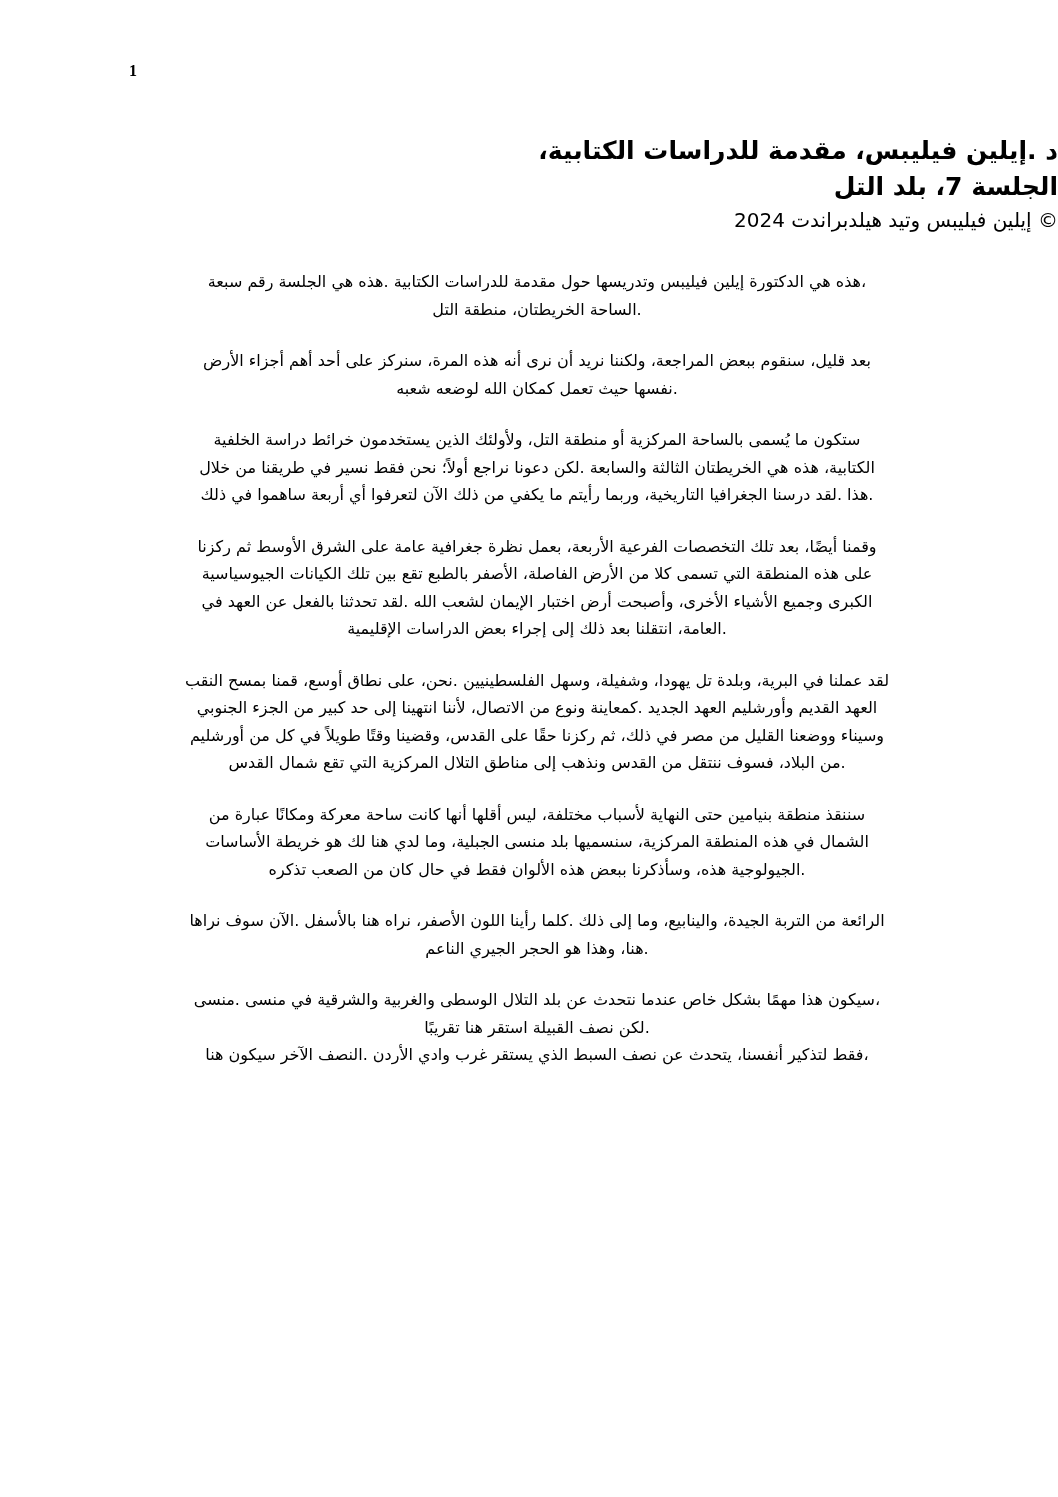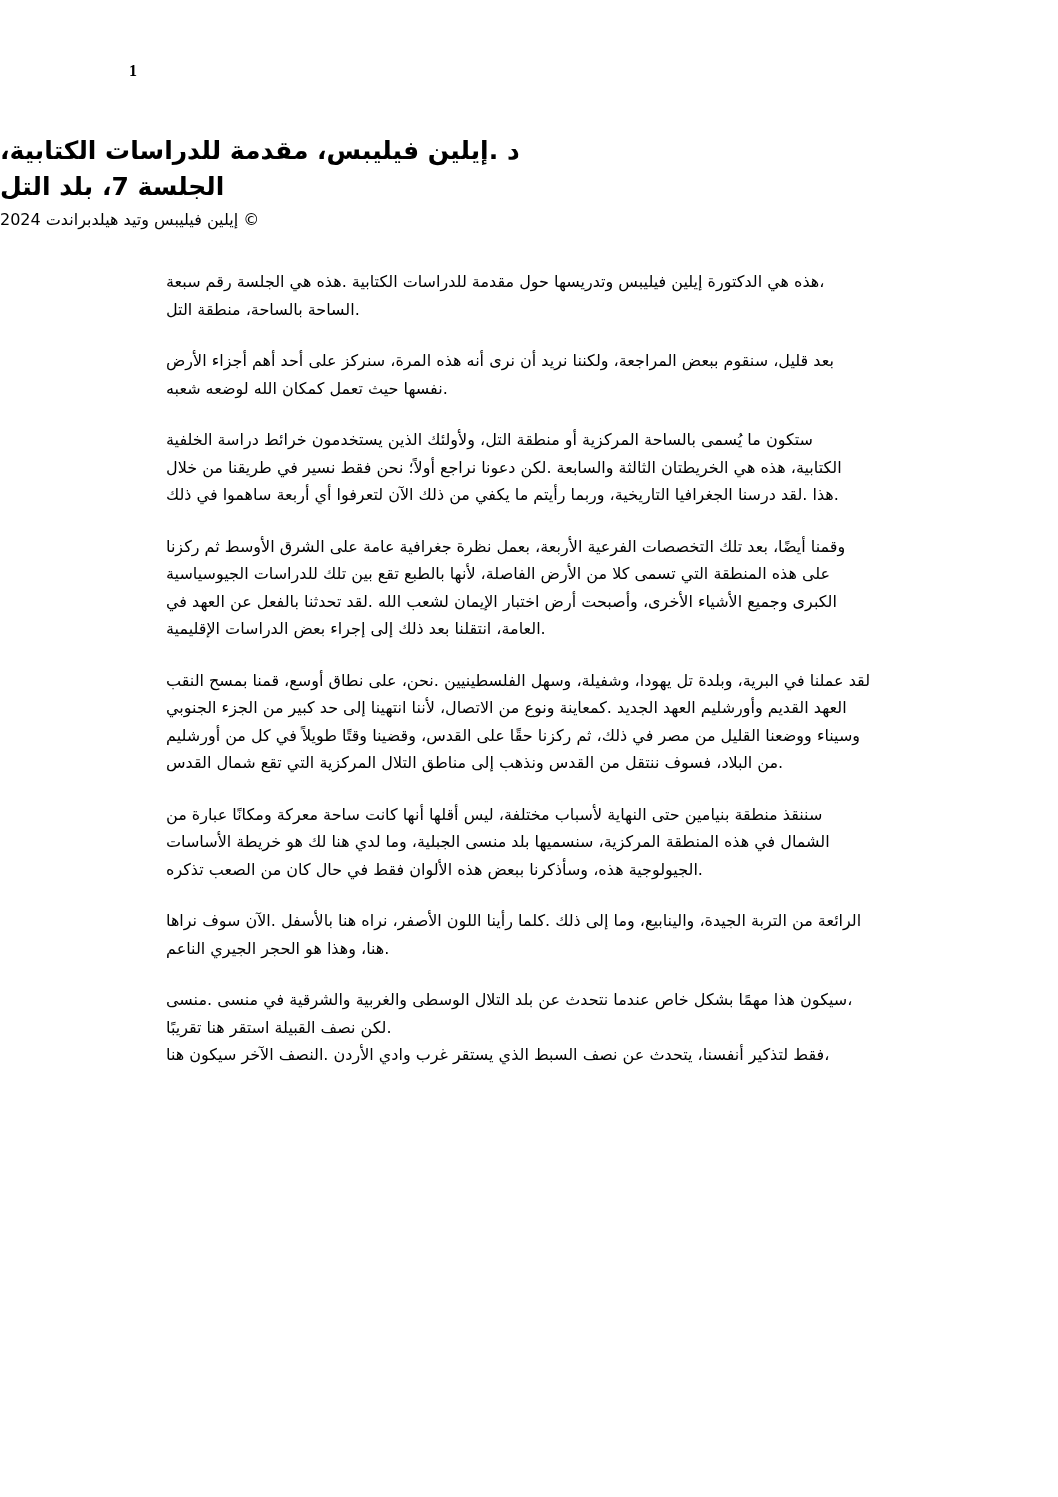--- a/index.html
+++ b/index.html
@@ -3,65 +3,65 @@
 <meta charset="utf-8">
 <style>
   html, body { margin: 0; padding: 0; background: #ffffff; }
   body { width: 1058px; height: 1497px; position: relative; overflow: hidden; }
   .page-number {
     position: absolute; left: 129px; top: 62px;
     font-family: "Liberation Serif", serif; font-weight: bold; font-size: 16px; color: #000;
   }
   .header {
     position: absolute; left: 0; right: 0; top: 133px;
-    text-align: left; direction: rtl; color: #000;
+    text-align: right; direction: rtl; color: #000;
     font-family: "DejaVu Sans", sans-serif;
   }
   .title-line {
     font-weight: bold; font-size: 25px; line-height: 36px; margin: 0;
   }
   .copyright {
-    font-size: 16px; line-height: 26px; margin-top: 2px;
+    font-size: 20px; line-height: 26px; margin-top: 2px;
   }
   .body-text {
-    position: absolute; left: 166px; width: 774px; top: 268px;
-    direction: rtl; text-align: left; color: #000;
+    position: absolute; left: 150px; width: 774px; top: 268px;
+    direction: rtl; text-align: center; color: #000;
     font-family: "DejaVu Sans", sans-serif; font-size: 16px;
   }
   .para { margin: 0 0 24px 0; }
   .line { display: block; white-space: nowrap; line-height: 27.5px; height: 27.5px; }
 </style>
 </head>
 <body>
 
 <div class="page-number">1</div>
 
 <div class="header">
   <div class="title-line">د .إيلين فيليبس، مقدمة للدراسات الكتابية،</div>
   <div class="title-line">الجلسة 7، بلد التل</div>
   <div class="copyright">© إيلين فيليبس وتيد هيلدبراندت 2024</div>
 </div>
 
 <div class="body-text" id="body-text">
     <div class="para">
       <span class="line">،هذه هي الدكتورة إيلين فيليبس وتدريسها حول مقدمة للدراسات الكتابية .هذه هي الجلسة رقم سبعة</span>
-      <span class="line">.الساحة بالساحة، منطقة التل</span>
+      <span class="line">.الساحة الخريطتان، منطقة التل</span>
     </div>
     <div class="para">
       <span class="line">بعد قليل، سنقوم ببعض المراجعة، ولكننا نريد أن نرى أنه هذه المرة، سنركز على أحد أهم أجزاء الأرض</span>
       <span class="line">.نفسها حيث تعمل كمكان الله لوضعه شعبه</span>
     </div>
     <div class="para">
       <span class="line">ستكون ما يُسمى بالساحة المركزية أو منطقة التل، ولأولئك الذين يستخدمون خرائط دراسة الخلفية</span>
       <span class="line">الكتابية، هذه هي الخريطتان الثالثة والسابعة .لكن دعونا نراجع أولاً؛ نحن فقط نسير في طريقنا من خلال</span>
       <span class="line">.هذا .لقد درسنا الجغرافيا التاريخية، وربما رأيتم ما يكفي من ذلك الآن لتعرفوا أي أربعة ساهموا في ذلك</span>
     </div>
     <div class="para">
       <span class="line">وقمنا أيضًا، بعد تلك التخصصات الفرعية الأربعة، بعمل نظرة جغرافية عامة على الشرق الأوسط ثم ركزنا</span>
-      <span class="line">على هذه المنطقة التي تسمى كلا من الأرض الفاصلة، لأنها بالطبع تقع بين تلك للدراسات الجيوسياسية</span>
+      <span class="line">على هذه المنطقة التي تسمى كلا من الأرض الفاصلة، الأصفر بالطبع تقع بين تلك الكيانات الجيوسياسية</span>
       <span class="line">الكبرى وجميع الأشياء الأخرى، وأصبحت أرض اختبار الإيمان لشعب الله .لقد تحدثنا بالفعل عن العهد في</span>
       <span class="line">.العامة، انتقلنا بعد ذلك إلى إجراء بعض الدراسات الإقليمية</span>
     </div>
     <div class="para">
       <span class="line">لقد عملنا في البرية، وبلدة تل يهودا، وشفيلة، وسهل الفلسطينيين .نحن، على نطاق أوسع، قمنا بمسح النقب</span>
       <span class="line">العهد القديم وأورشليم العهد الجديد .كمعاينة ونوع من الاتصال، لأننا انتهينا إلى حد كبير من الجزء الجنوبي</span>
       <span class="line">وسيناء ووضعنا القليل من مصر في ذلك، ثم ركزنا حقًا على القدس، وقضينا وقتًا طويلاً في كل من أورشليم</span>
       <span class="line">.من البلاد، فسوف ننتقل من القدس ونذهب إلى مناطق التلال المركزية التي تقع شمال القدس</span>
     </div>
     <div class="para">

